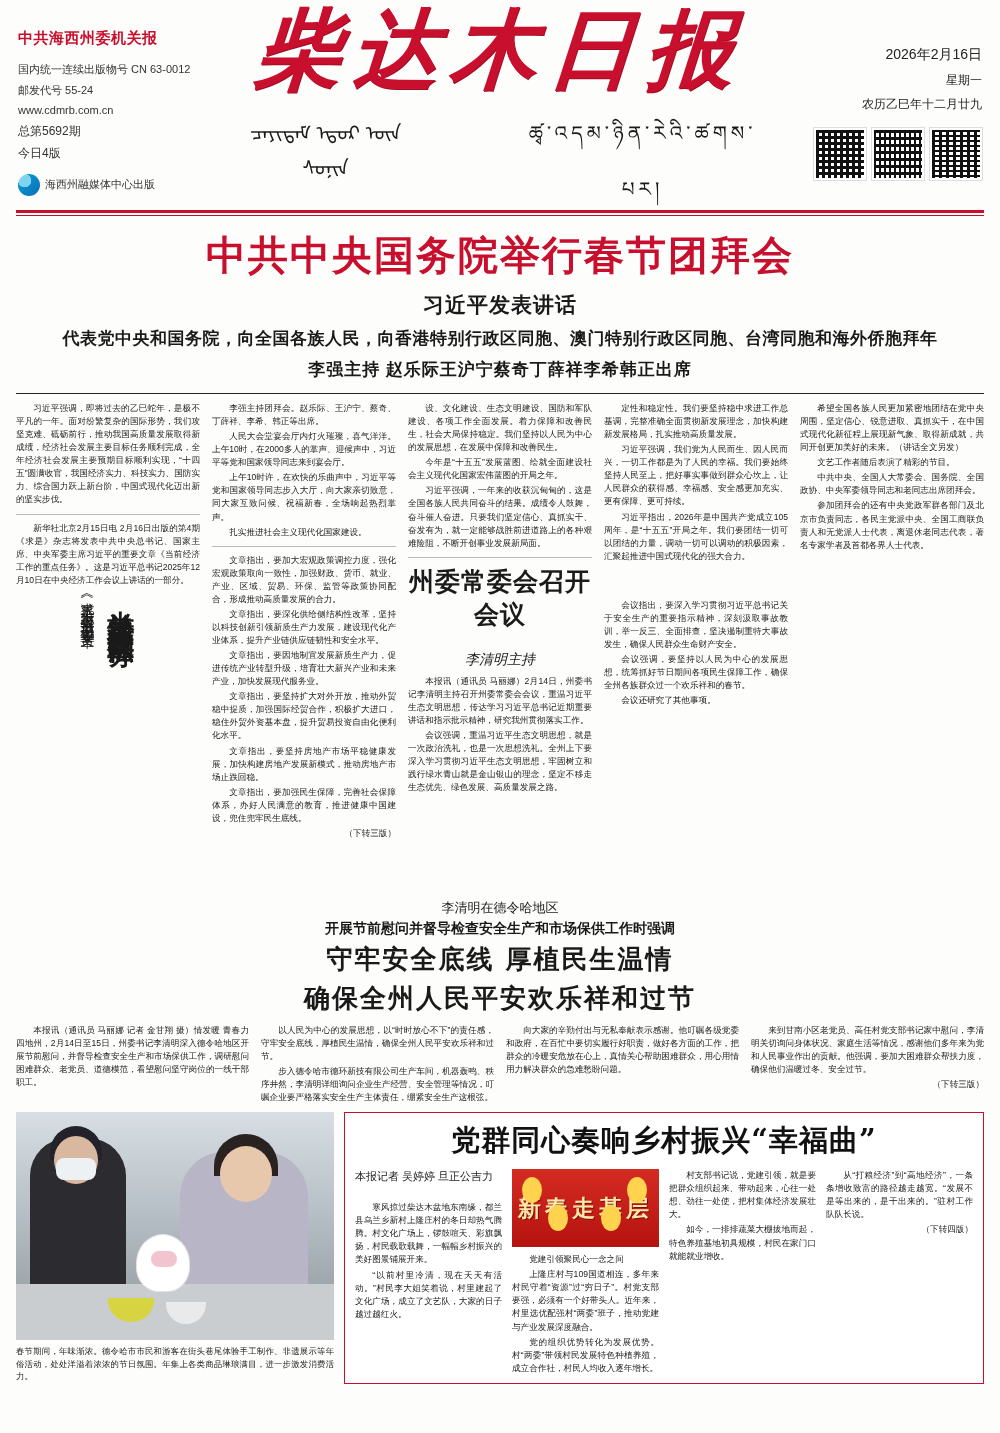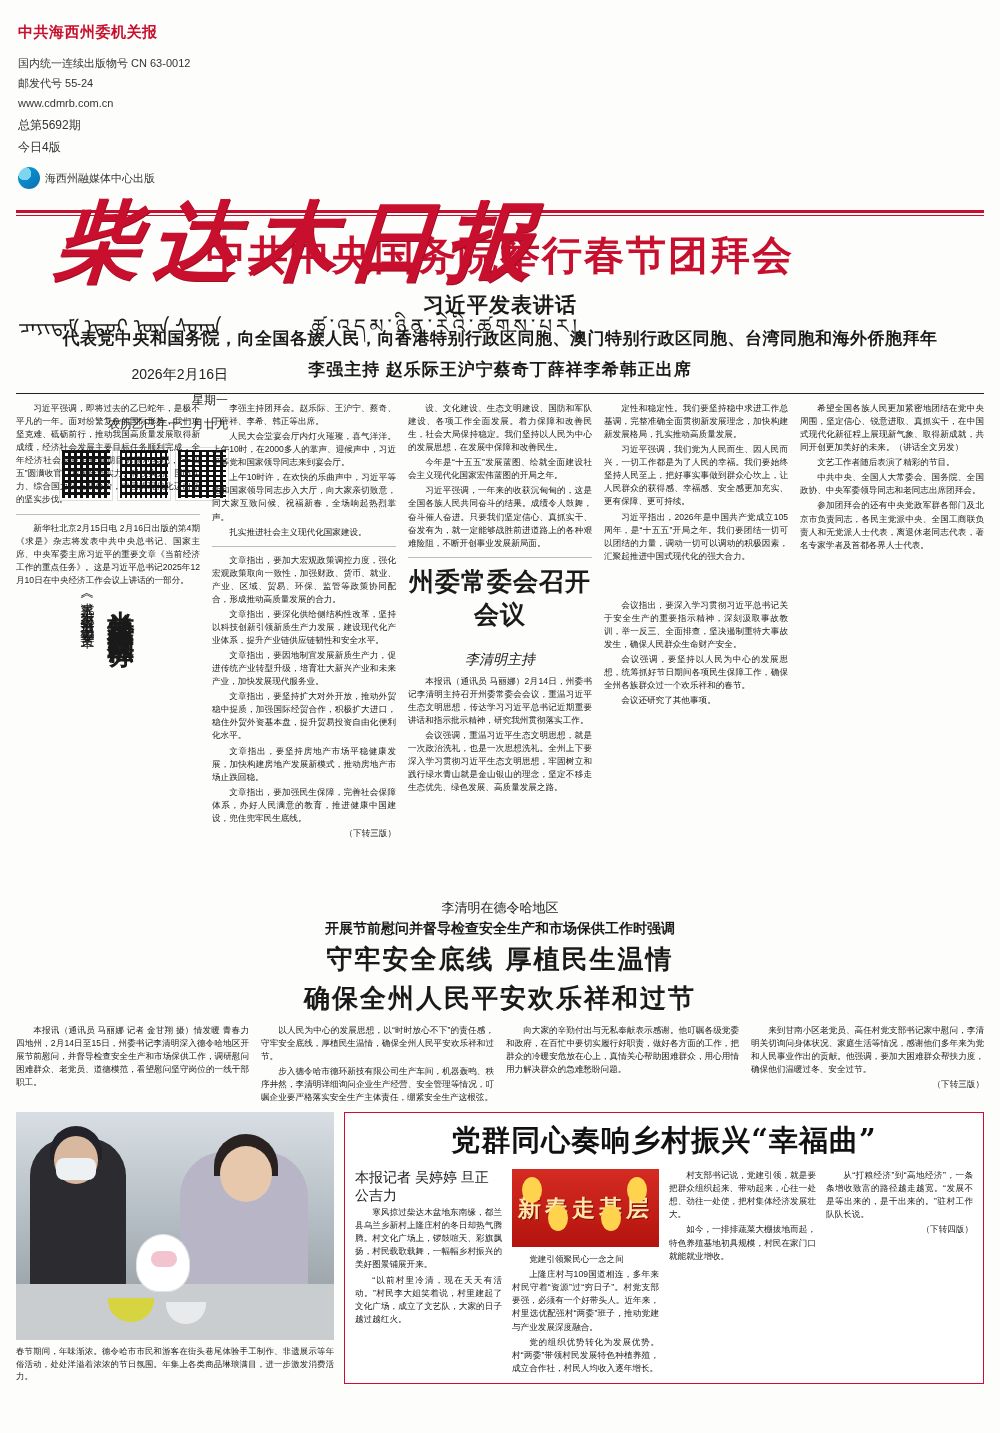--- a/index.html
+++ b/index.html
@@ -8,21 +8,21 @@
     width:1000px; height:1433px;
     background:#fdfdfb;
     font-family:"Liberation Sans", sans-serif;
     color:#1a1a1a;
     position:relative;
     overflow:hidden;
   }
   .page { width:1000px; height:1433px; position:relative; padding:0 14px; }
 
   
-  .masthead { display:flex; align-items:flex-start; padding:18px 4px 6px 4px; height:208px;flex-direction:column; }
+  .masthead { display:flex; align-items:center; padding:18px 4px 6px 4px; height:208px; }
   .mh-left { width:210px; font-size:11px; line-height:1.85; color:#333; }
   .mh-left .org { color:#c8102e; font-weight:bold; font-size:15px; letter-spacing:.5px; margin-bottom:7px; }
   .mh-left .row { white-space:nowrap; }
   .mh-left .big { font-size:12px; }
   .mh-pub { display:flex; align-items:center; gap:5px; margin-top:9px; }
   .globe { width:22px; height:22px; border-radius:50%;
            background:
              radial-gradient(circle at 30% 30%, #7fd4ef 0 30%, transparent 31%),
              linear-gradient(135deg,#0aa0d8,#0b6fb5);
            flex:none; }
@@ -109,21 +109,21 @@
   .toy { position:absolute; left:120px; bottom:48px; width:54px; height:58px; background:#fff; border-radius:50% 50% 42% 42%; border:1px solid #e2e2e2; }
   .toy:after { content:""; position:absolute; left:14px; top:16px; width:26px; height:16px; background:#f2c4cf; border-radius:10px; }
   .bowl { position:absolute; left:92px; bottom:18px; width:46px; height:24px; background:#d7d441; border-radius:0 0 22px 22px; }
   .bowl2 { position:absolute; left:150px; bottom:16px; width:40px; height:22px; background:#e9eaec; border-radius:0 0 20px 20px; }
   .photo-cap { font-size:8.4px; line-height:1.5; text-align:justify; margin-top:5px; }
 
   .feature { flex:1; border:1px solid #c8102e; padding:8px 10px 6px 10px; background:#fff; }
   .feature-title { text-align:center; font-family:"DejaVu Serif", serif; font-size:29px; font-weight:bold; letter-spacing:1px; color:#111; }
   .feature-body { display:flex; gap:10px; margin-top:8px; }
   .fcol { flex:1; }
-  .f-byline { font-size:14px; margin-bottom:1px; }
+  .f-byline { font-size:11px; margin-bottom:17px; }
   .banner {
     width:100%; height:78px; background:linear-gradient(180deg,#d42b22,#b5130f);
     position:relative; display:flex; align-items:center; justify-content:center; margin-bottom:6px; overflow:hidden;
   }
   .banner-text { font-family:"DejaVu Serif", serif; color:#ffe9a8; font-size:23px; font-weight:bold; letter-spacing:4px; text-shadow:1px 1px 0 #7d0a07; }
   .lant { position:absolute; width:20px; height:26px; background:#ffd34d; border-radius:50%; top:8px; }
   .lant.l1{left:10px;} .lant.l2{left:36px;top:36px;} .lant.r1{right:12px;} .lant.r2{right:38px;top:36px;}
 </style>
 </head>
 <body>

